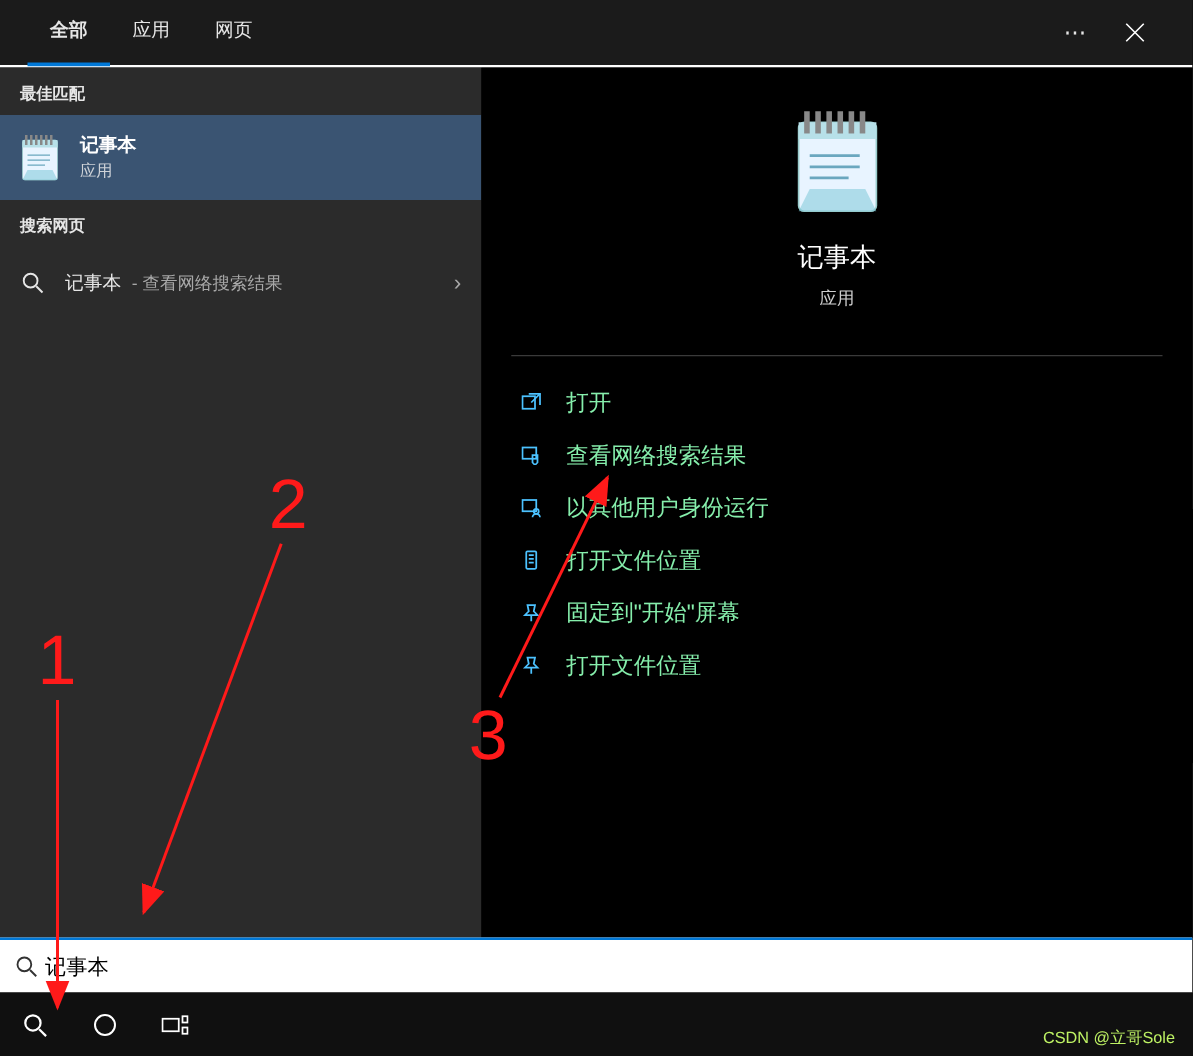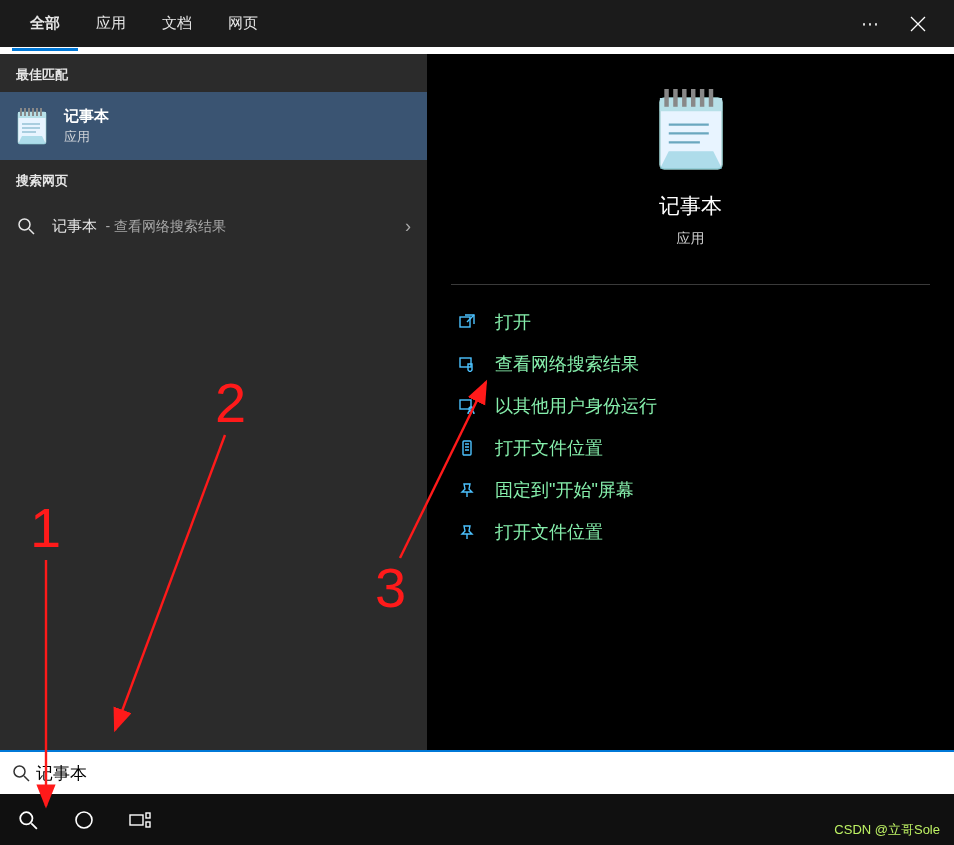--- a/index.html
+++ b/index.html
@@ -9,40 +9,40 @@
     background: #000; color: #fff; overflow: hidden;
     position: relative;
   }
   .search-panel {
     position: absolute; top: 0; left: 0; width: 954px; height: 750px;
     background: #202020; display: flex; flex-direction: column;
   }
   
   .tabs {
     display: flex; align-items: center; height: 54px;
-    padding: 0 12px; gap: 0;
+    padding: 0 22px; gap: 0;
     background: #1b1b1b;
-    border-bottom: 7px solid #ffffff;
+    border-bottom: 2px solid #ffffff;
   }
   .tab {
     padding: 0 18px; height: 54px; line-height: 52px;
     font-size: 15px; color: #e6e6e6; cursor: pointer;
     border-bottom: 3px solid transparent;
   }
   .tab.active { border-bottom-color: #0078d7; font-weight: 600; }
   .tab .chev { margin-left: 4px; font-size: 10px; }
   .tabs-spacer { flex: 1; }
   .tab-icon-btn {
     width: 48px; height: 54px; display: flex; align-items: center; justify-content: center;
     color: #e6e6e6; cursor: pointer; font-size: 18px;
   }
   
   .cols { flex: 1; display: flex; min-height: 0; }
   .left-col {
-    width: 427px; background: #2b2b2b; display: flex; flex-direction: column;
+    width: 385px; background: #2b2b2b; display: flex; flex-direction: column;
   }
   .right-col {
     flex: 1; background: #000; display: flex; flex-direction: column;
     padding: 0 0 0 0;
   }
   .section-header {
     padding: 12px 16px 8px 16px; font-size: 13px; color: #e6e6e6; font-weight: 600;
   }
   .result-item {
     display: flex; align-items: center; height: 68px; padding: 0 14px;
@@ -112,21 +112,20 @@
   .anno-line { position: absolute; pointer-events: none; }
 </style>
 </head>
 <body>
 
 <div class="search-panel">
 
   <div class="tabs">
     <div class="tab active">全部</div>
     <div class="tab">应用</div>
-    <div class="tab">文档</div>
     <div class="tab">网页</div>
     <div class="tabs-spacer"></div>
     <div class="tab-icon-btn">
       <span>⋯</span>
     </div>
     <div class="tab-icon-btn">
       <svg width="16" height="16" viewBox="0 0 16 16">
           <path d="M1 1 L15 15 M15 1 L1 15" stroke="#fff" stroke-width="1.3"></path>
         </svg>
     </div>

